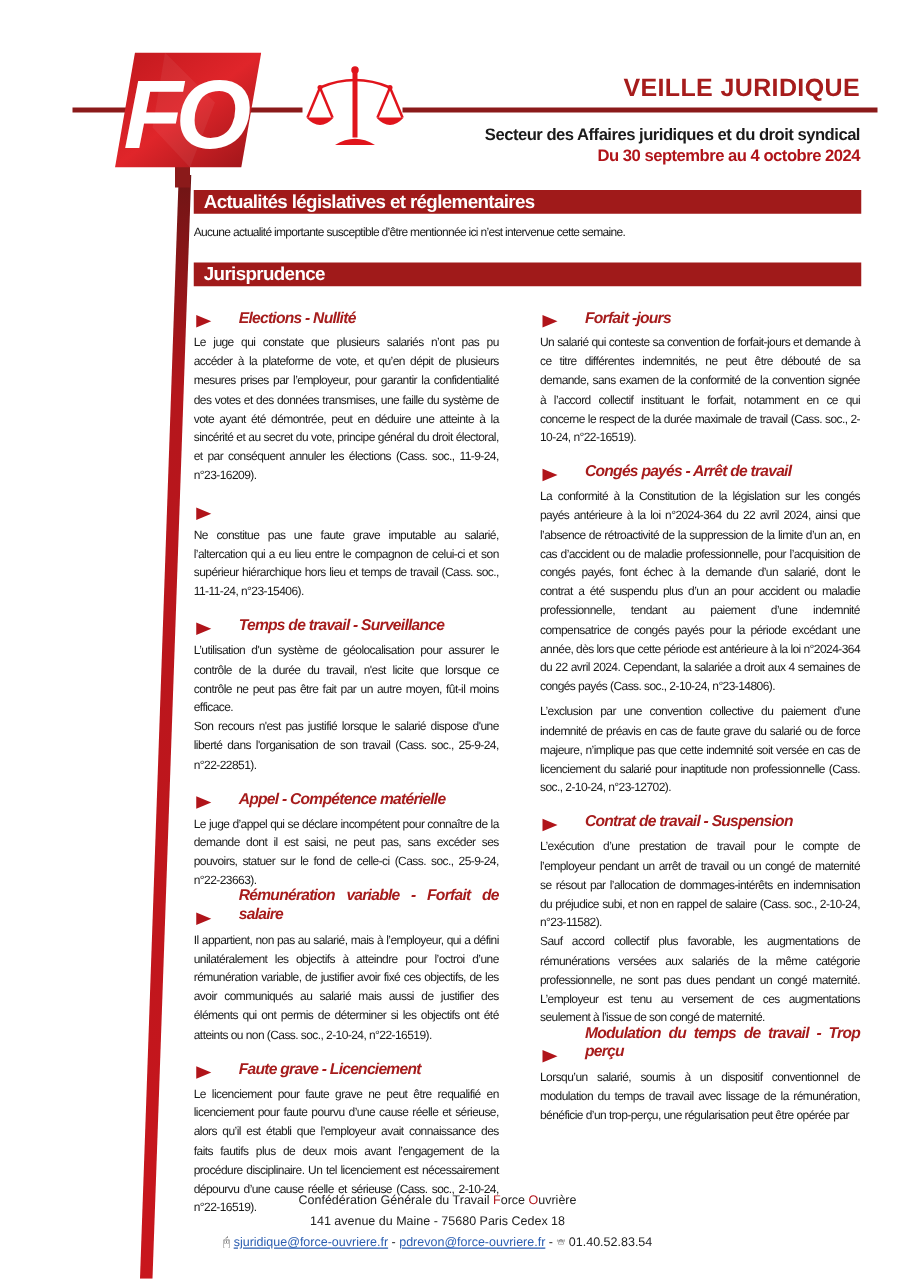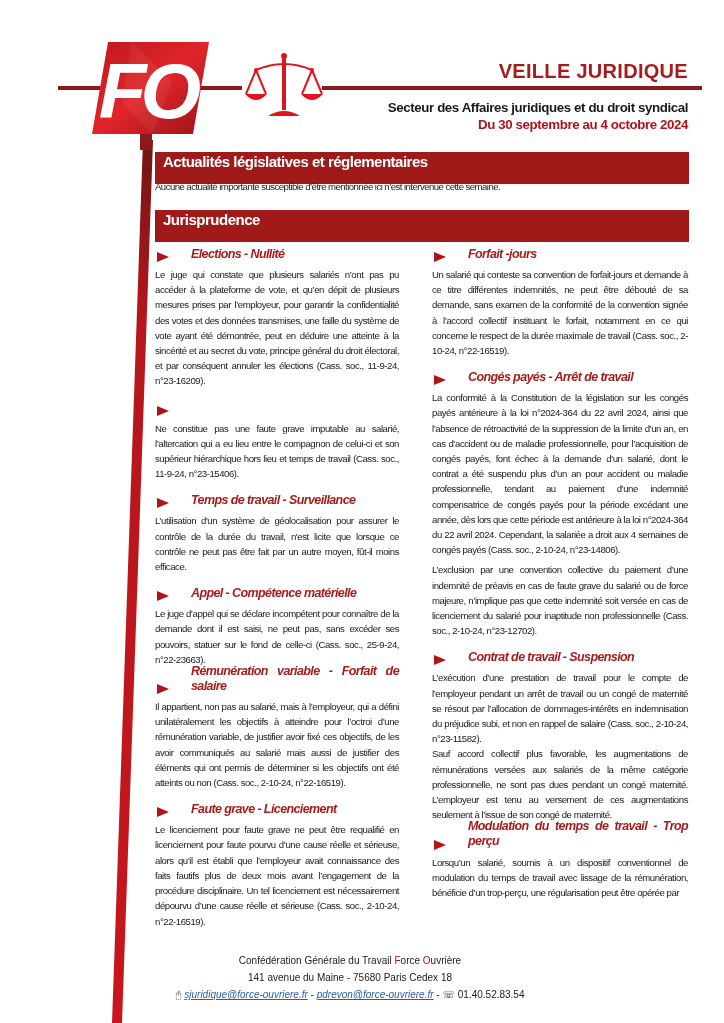--- a/index.html
+++ b/index.html
@@ -14,41 +14,41 @@
   .logo-stem { position:absolute; left:140px; top:132px; width:12px; height:18px; background:#8b1a1a; }
   .scale { position:absolute; left:244px; top:50px; width:80px; height:72px; }
 
   .title { position:absolute; right:36px; top:60px; font-size:20px; font-weight:bold; color:#a61c1c; letter-spacing:0.3px; }
   .subtitle { position:absolute; right:36px; top:100px; font-size:13.3px; font-weight:bold; color:#1a1a1a; letter-spacing:-0.4px; }
   .daterange { position:absolute; right:36px; top:117px; font-size:13.3px; font-weight:bold; color:#b0141a; letter-spacing:-0.4px; }
 
   
   .stripe { position:absolute; left:0; top:0; width:724px; height:1023px; pointer-events:none; }
 
-  .band { position:absolute; left:155px; width:534px; height:32px; background:#a01a1a; color:#fff; font-weight:bold; font-size:15px; line-height:19px; padding-left:8px; box-sizing:border-box; letter-spacing:-0.5px; }
+  .band { position:absolute; left:155px; width:534px; height:19px; background:#a01a1a; color:#fff; font-weight:bold; font-size:15px; line-height:19px; padding-left:8px; box-sizing:border-box; letter-spacing:-0.5px; }
   .band.b1 { top:152px; }
   .band.b2 { top:210px; }
   .note { position:absolute; left:155px; top:181px; font-size:9.6px; letter-spacing:-0.55px; color:#1a1a1a; }
 
   .col { position:absolute; top:240px; font-size:9.6px; line-height:15.2px; letter-spacing:-0.45px; text-align:justify; }
   .col.left { left:155px; width:244px; }
   .col.right { left:432px; width:256px; }
 
   .item-head { display:flex; align-items:flex-end; height:22px; margin-bottom:5px; }
   .tri { width:0; height:0; border-top:5.5px solid transparent; border-bottom:5.5px solid transparent; border-left:12px solid #b0141a; margin-left:2px; margin-right:22px; flex:none; }
   .item-title { font-size:12.5px; font-weight:bold; font-style:italic; color:#a61c1c; letter-spacing:-0.6px; }
   .item-body p { margin:0; }
   .item { margin-bottom:5px; }
 
   .footer { position:absolute; left:0; width:700px; text-align:center; font-size:10px; color:#222; }
   .f1 { top:955px; }
   .f2 { top:972px; }
   .f3 { top:989px; }
   .footer .red { color:#b0141a; }
-  .footer a { color:#2a5db0; text-decoration:underline;font-style:italic; }
+  .footer a { color:#2a5db0; text-decoration:underline; }
 </style>
 </head>
 <body>
 
 <svg class="stripe" viewBox="0 0 724 1023">
   <defs>
     <linearGradient id="sg" x1="0" y1="0" x2="0" y2="1">
       <stop offset="0" stop-color="#6e1515"></stop>
       <stop offset="0.2" stop-color="#b5161c"></stop>
       <stop offset="1" stop-color="#c8161d"></stop>
@@ -108,30 +108,31 @@
       </div>
       <div class="item-body">
         <p>Le juge qui constate que plusieurs salariés n’ont pas pu accéder à la plateforme de vote, et qu’en dépit de plusieurs mesures prises par l’employeur, pour garantir la confidentialité des votes et des données transmises, une faille du système de vote ayant été démontrée, peut en déduire une atteinte à la sincérité et au secret du vote, principe général du droit électoral, et par conséquent annuler les élections (Cass. soc., 11-9-24, n°23-16209).</p>
       </div>
     </div>
     <div class="item">
       <div class="item-head">
         <span class="tri"></span>
       </div>
       <div class="item-body">
-        <p>Ne constitue pas une faute grave imputable au salarié, l’altercation qui a eu lieu entre le compagnon de celui-ci et son supérieur hiérarchique hors lieu et temps de travail (Cass. soc., 11-9-24, n°23-15406).</p>
+        <p>Ne constitue pas une faute grave imputable au salarié, l’altercation qui a eu lieu entre le compagnon de celui-ci et son supérieur hiérarchique hors lieu et temps de travail (Cass. soc., 11-11-24, n°23-15406).</p>
       </div>
     </div>
     <div class="item">
       <div class="item-head">
         <span class="tri"></span>
         <span class="item-title">Temps de travail - Surveillance</span>
       </div>
       <div class="item-body">
         <p>L’utilisation d'un système de géolocalisation pour assurer le contrôle de la durée du travail, n'est licite que lorsque ce contrôle ne peut pas être fait par un autre moyen, fût-il moins efficace.</p>
+        <p>Son recours n'est pas justifié lorsque le salarié dispose d'une liberté dans l'organisation de son travail (Cass. soc., 25-9-24, n°22-22851).</p>
       </div>
     </div>
     <div class="item">
       <div class="item-head">
         <span class="tri"></span>
         <span class="item-title">Appel - Compétence matérielle</span>
       </div>
       <div class="item-body">
         <p>Le juge d’appel qui se déclare incompétent pour connaître de la demande dont il est saisi, ne peut pas, sans excéder ses pouvoirs, statuer sur le fond de celle-ci (Cass. soc., 25-9-24, n°22-23663).</p>
       </div>

